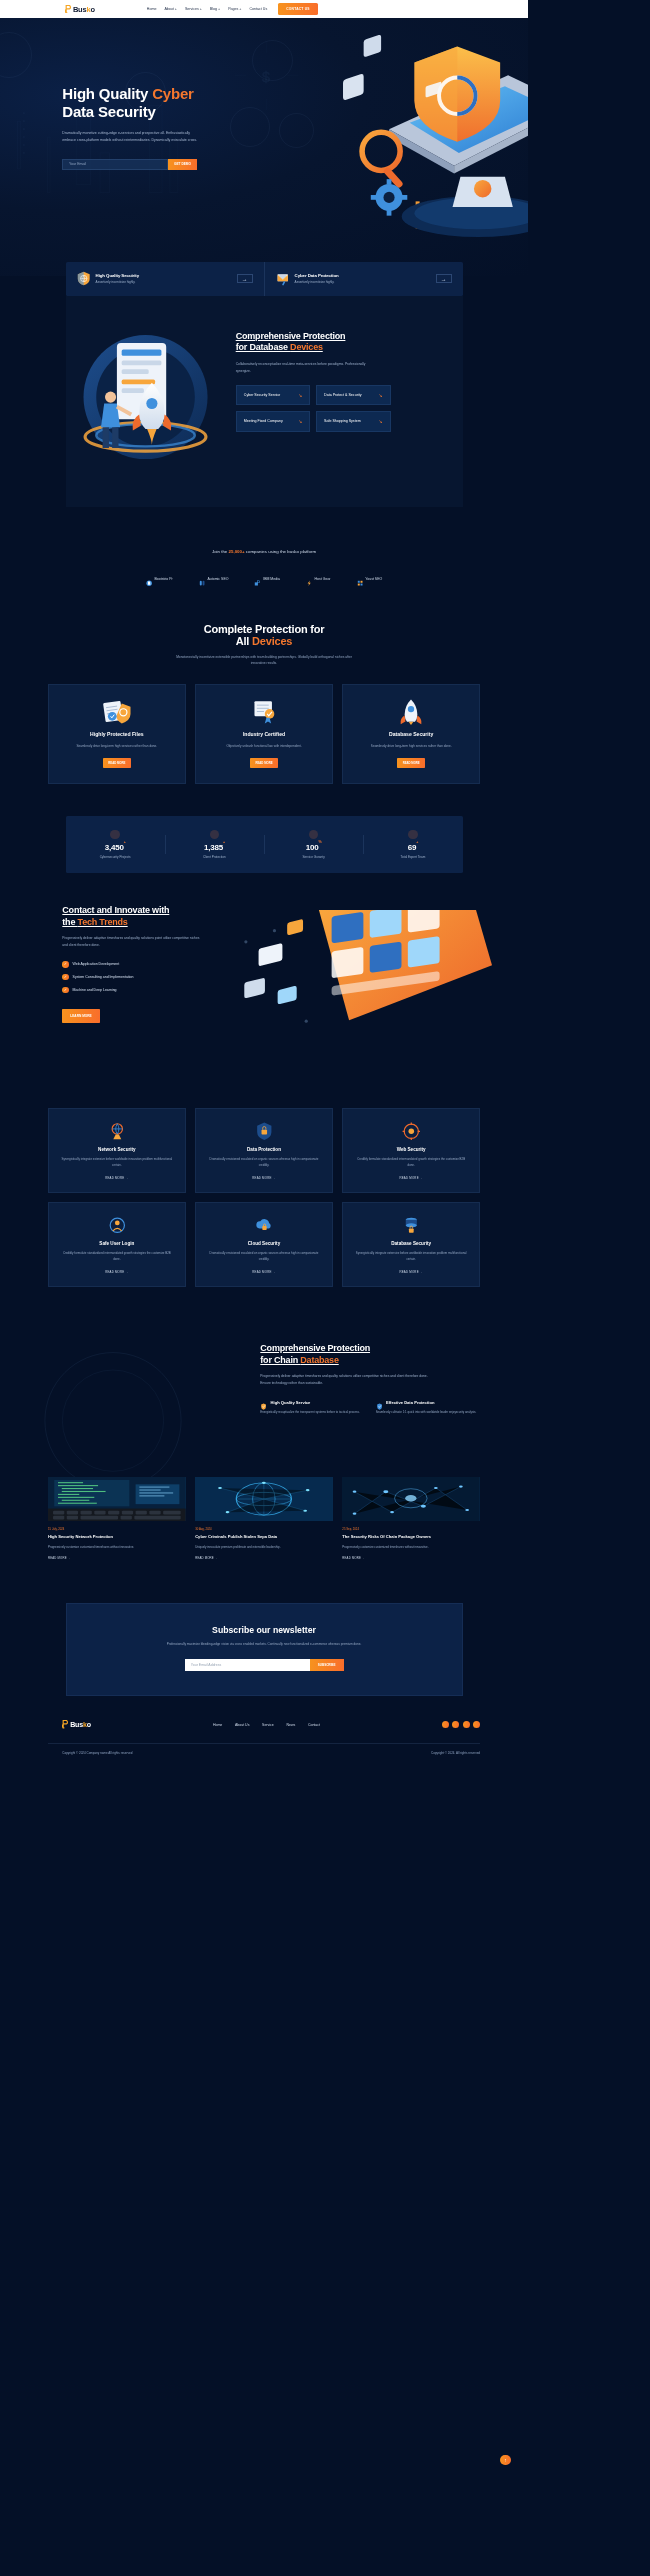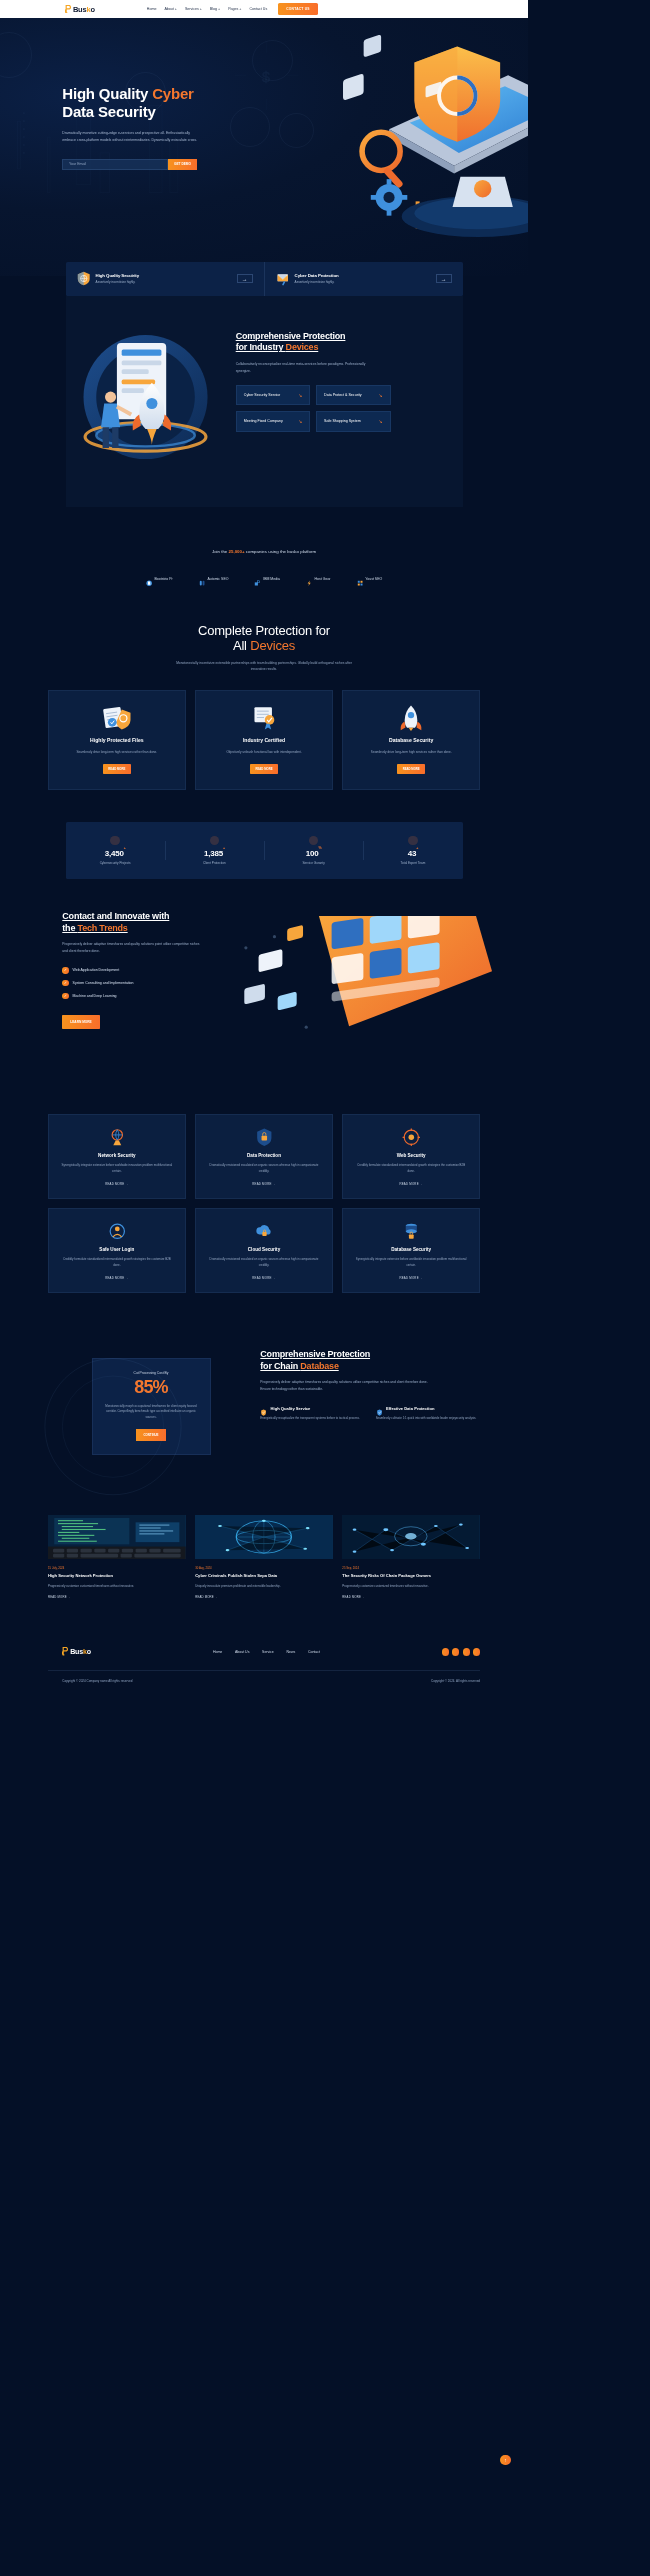--- a/index.html
+++ b/index.html
@@ -111,21 +111,21 @@
     margin-top:22px; display:flex; justify-content:center; gap:26px;
     align-items:center;
   }
   .brand { display:flex; align-items:center; gap:2.4px; }
   .brand-ico { width:6.3px; height:6.3px; }
   .brand-name { font-size:3.5px; color:#cfdaea; }
 
   
   .sec { padding:24px 48px; }
   .center { text-align:center; }
-  .h2c { font-size:13px; font-weight:normal; letter-spacing:-0.2px; }
+  .h2c { font-size:11px; font-weight:bold; letter-spacing:-0.2px; }
   .h2c .accent { color:#f4772e; }
   .psub { font-size:3.3px; color:#93a6c2; line-height:2; margin-top:6.3px; }
   .cards3 { display:flex; gap:9.5px; margin-top:17.5px; }
   .card3 {
     flex:1; background:#0b1f40; border:0.8px solid rgba(90,130,190,.13);
     padding:12.7px 11px 14.3px; text-align:center;
   }
   .c3-ico { height:27px; margin-bottom:6.3px; position:relative; }
   .c3-title { font-size:5.1px; font-weight:bold; }
   .c3-text { font-size:3.1px; color:#93a6c2; line-height:2; margin-top:5.6px; }
@@ -479,21 +479,21 @@
           <path d="M4 14 h16 l4 30 h-24 z" fill="#3f90dd"></path>
           <rect x="2" y="44" width="8" height="26" fill="#1d3b66"></rect>
           <rect x="14" y="44" width="8" height="26" fill="#1d3b66"></rect>
           <path d="M20 18 l18 10" stroke="#f2c39a" stroke-width="5" fill="none"></path>
         </g>
       </svg>
     </div>
     <div class="cdd-right">
       <div class="h2">
         <span>Comprehensive Protection</span><br>
-        <span>for Industry </span><span class="accent">Devices</span>
+        <span>for Database </span><span class="accent">Devices</span>
       </div>
       <div class="p-sm">Collaboratively reconceptualize real-time meta-services before paradigms. Professionally synergize.</div>
       <div class="tilegrid">
         <div class="tile">
           <span class="tile-label">Cyber Security Service</span>
           <span class="tile-arrow">↘</span>
         </div>
         <div class="tile">
           <span class="tile-label">Data Protect &amp; Security</span>
           <span class="tile-arrow">↘</span>
@@ -634,21 +634,21 @@
       <div class="stat-num"><span>1,385</span><sup>+</sup></div>
       <div class="stat-lbl">Client Protection</div>
     </div>
     <div class="stat">
       <div class="stat-ico"></div>
       <div class="stat-num"><span>100</span><sup>%</sup></div>
       <div class="stat-lbl">Service Guranty</div>
     </div>
     <div class="stat">
       <div class="stat-ico"></div>
-      <div class="stat-num"><span>43</span><sup>+</sup></div>
+      <div class="stat-num"><span>69</span><sup>+</sup></div>
       <div class="stat-lbl">Total Expert Team</div>
     </div>
   </div>
 
   <div class="trends">
     <div class="tr-left">
       <div class="h2">
         <span>Contact and Innovate with</span><br>
         <span>the </span><span class="accent">Tech Trends</span>
       </div>
@@ -782,26 +782,20 @@
       </div>
     </div>
   </div>
 
   <div class="db">
     <div class="db-left">
       <svg width="190" height="159" viewBox="0 0 240 200" style="position:absolute;left:-11px;top:-4.8px;opacity:.5">
         <circle cx="96" cy="104" r="86" fill="none" stroke="rgba(120,170,230,.2)" stroke-width="1"></circle>
         <circle cx="96" cy="104" r="64" fill="none" stroke="rgba(120,170,230,.14)" stroke-width="1"></circle>
       </svg>
-      <div class="pcard">
-        <div class="pcard-lbl">Cut Processing Cost By</div>
-        <div class="pcard-num">85%</div>
-        <div class="pcard-txt">Monotonectally morph occupational timeframes for client equity forward corridor. Compellingly benchmark type accredited intellaize an organic sources.</div>
-        <button class="pcard-btn">CONTINUE</button>
-      </div>
     </div>
     <div class="db-right">
       <div class="h2">
         <span>Comprehensive Protection</span><br>
         <span>for Chain </span><span class="accent">Database</span>
       </div>
       <div class="p-sm" style="max-width:171px">Progressively deliver adaptive timeshares and quality solutions utilize competitive niches and client therefore done. Ensure technology rather than sustainable.</div>
       <div class="db-two">
         <div class="db-item">
           <div class="db-i-head">
@@ -926,20 +920,28 @@
           </svg>
         </div>
         <div class="post-date">25 Sep, 2024</div>
         <div class="post-title">The Security Risks Of Chain Package Owners</div>
         <div class="post-text">Progressively customize customized timeshares without innovative.</div>
         <div class="post-more"><span>READ MORE</span> →</div>
       </div>
     </div>
   </div>
 
+  <div class="news">
+    <div class="news-h">Subscribe our newsletter</div>
+    <div class="news-p" style="max-width:198px;margin:6.3px auto 0">Professionally maximize bleeding-edge vision via cross enabled markets. Continually new functionalized e-commerce whereas premium done.</div>
+    <div class="news-form">
+      <input type="text" placeholder="Your Email Address" style="">
+      <button>SUBSCRIBE</button>
+    </div>
+  </div>
 
   <div class="footer">
     <div class="f-row">
       <div class="f-logo">
         <span>
           <svg width="7.1" height="8.7" viewBox="0 0 18 22">
             <path d="M3 1 h8 a5 5 0 0 1 0 9 h-5 a5 5 0 0 0 0 10 h-3 z" fill="none" stroke="#f5a524" stroke-width="3"></path>
           </svg>
         </span>
         <span class="f-logo-text"><span>Bus</span><span class="k">k</span><span>o</span></span>

